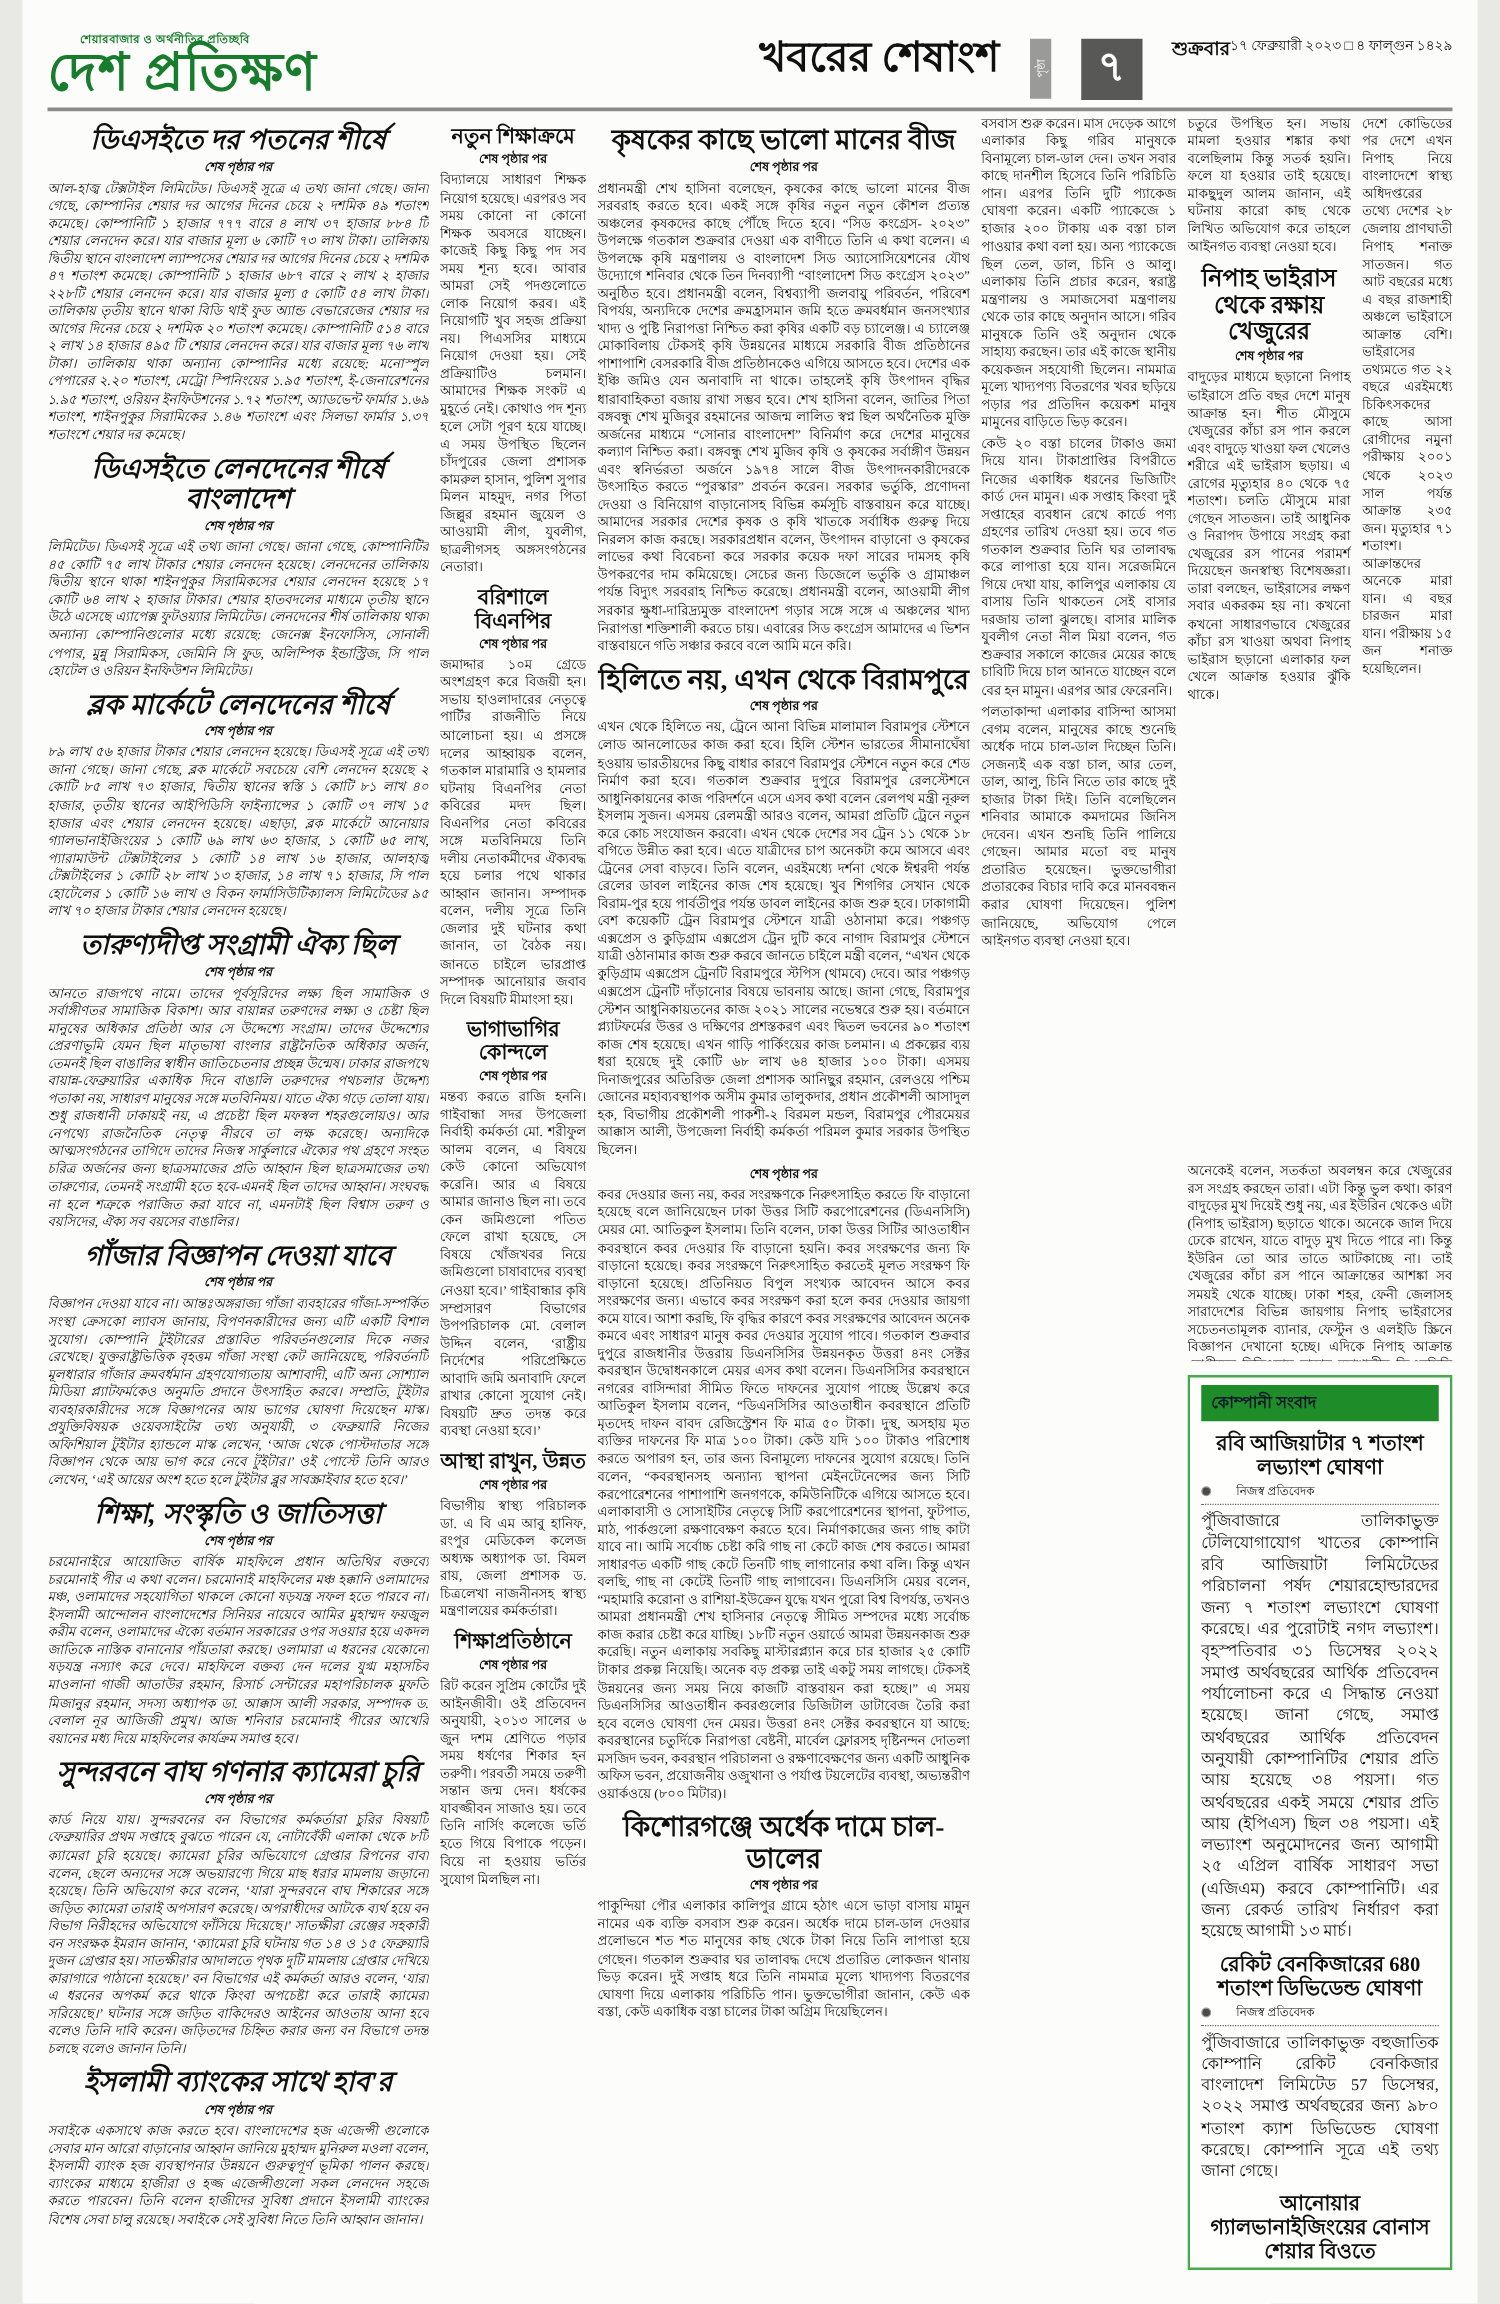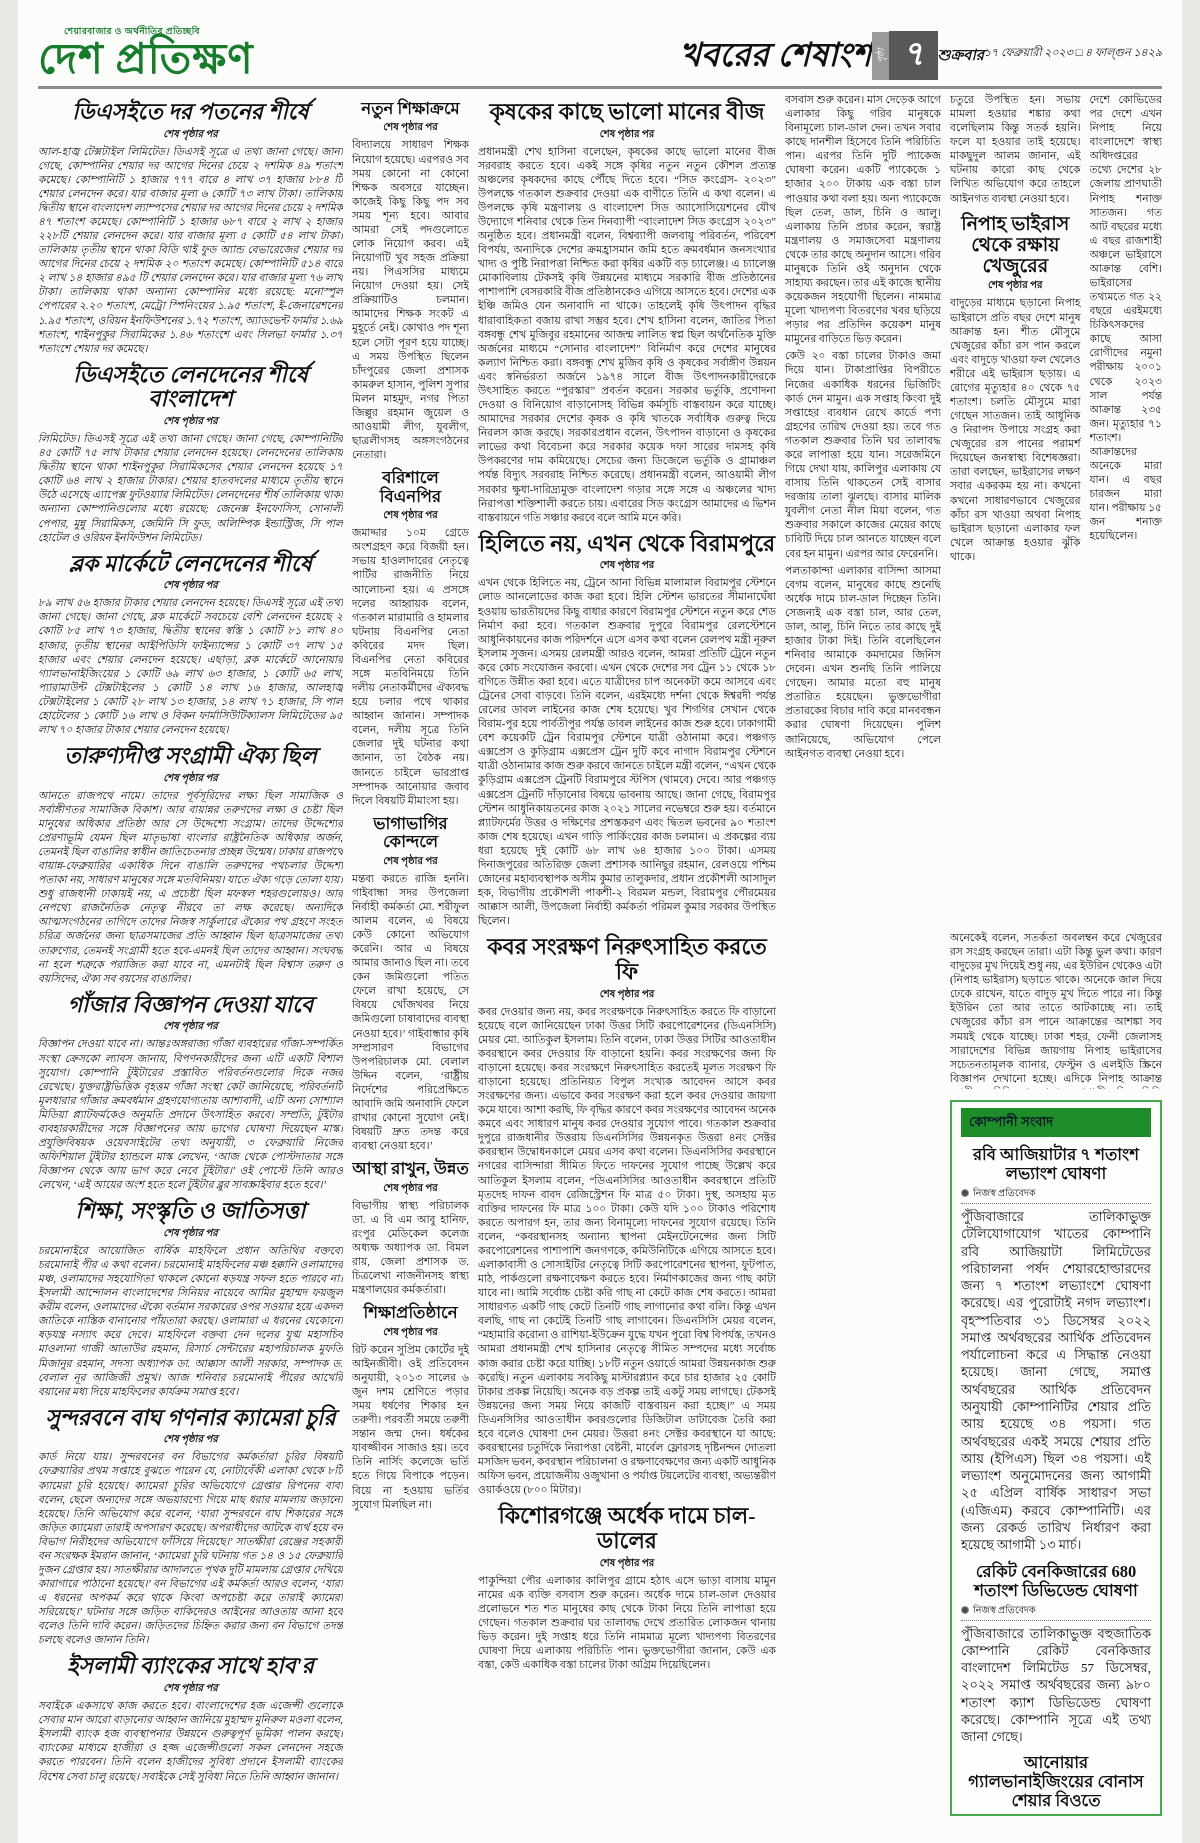--- a/index.html
+++ b/index.html
@@ -4,21 +4,21 @@
 <style>
   html,body{margin:0;padding:0;background:#e8e8e4;}
   .page{position:relative;width:1164px;height:1843px;background:#fcfcfa;margin:0 auto;
         box-sizing:border-box;padding:18px 20px 0 20px;overflow:hidden;color:#101010;
         font-family:"Liberation Serif","DejaVu Serif",serif;}
   
   .hdr{display:flex;align-items:flex-end;gap:14px;height:62px;}
   .masthead{display:flex;flex-direction:column;line-height:1;}
   .mast-tag{font-size:9px;font-weight:bold;letter-spacing:.5px;margin-left:26px;margin-bottom:2px;}
   .mast-title{font-size:42px;font-weight:bold;letter-spacing:1px;}
-  .hdr-right{margin-left:auto;display:flex;align-items:center;gap:0;font-style:italic;}
+  .hdr-right{margin-left:auto;display:flex;gap:24px;}
   .section-title{font-size:33px;font-weight:bold;line-height:1;white-space:nowrap;}
   .page-label-box{width:17px;height:48px;background:#9a9a98;color:#fff;display:flex;
         align-items:center;justify-content:center;font-size:9px;
         writing-mode:vertical-rl;transform:rotate(180deg);}
   .page-num-box{width:49px;height:49px;background:#585856;color:#fff;display:flex;
         align-items:center;justify-content:center;font-size:34px;font-weight:bold;}
   .dateblock{display:flex;flex-direction:row;line-height:1.25;min-width:205px;}
   .date-day{font-size:15px;font-weight:bold;}
   .date-line{font-size:11px;}
   .hdr-rule{border:0;border-top:3px solid #8b8b89;margin:6px 0 4px 0;}
@@ -40,21 +40,21 @@
   .e-top{display:flex;gap:9px;height:838px;overflow:hidden;}
   .e-left{width:198px;overflow:hidden;}
   .e-right{width:110px;overflow:hidden;}
   .e-wide{height:158px;overflow:hidden;margin-top:2px;}
   
   .cbox{border:2px solid #45a94e;margin-top:8px;padding:6px 9px;box-sizing:border-box;
         height:716px;overflow:hidden;background:#fefefc;}
   .cbox-header{background:#1e8c28;color:#0f172a;font-size:13px;font-weight:bold;
         padding:4px 8px;font-family:"Liberation Sans","DejaVu Sans",sans-serif;}
   .cbox h3{font-size:16.5px;font-weight:bold;text-align:center;margin:9px 0 2px 0;line-height:1.15;}
-  .byline{display:flex;align-items:center;gap:4px;font-size:9.5px;margin:0 0 2px 0;}
+  .byline{display:flex;align-items:center;gap:20px;font-size:9.5px;margin:0 0 2px 0;}
   .dot-icon{width:8px;height:8px;border-radius:50%;background:#4a4a4a;border:1.5px solid #9a9a9a;
         box-sizing:border-box;flex:0 0 auto;}
   .dotted{border-bottom:1.5px dotted #6a6a6a;margin:0 0 4px 0;}
   .cbox p.body{font-size:13px;}
 </style>
 </head>
 <body>
 
 <div class="page">
 
@@ -153,21 +153,20 @@
         <h2>কৃষকের কাছে ভালো মানের বীজ</h2>
         <div class="cont">শেষ পৃষ্ঠার পর</div>
         <p class="body">প্রধানমন্ত্রী শেখ হাসিনা বলেছেন, কৃষকের কাছে ভালো মানের বীজ সরবরাহ করতে হবে। একই সঙ্গে কৃষির নতুন নতুন কৌশল প্রত্যন্ত অঞ্চলের কৃষকদের কাছে পৌঁছে দিতে হবে। “সিড কংগ্রেস- ২০২৩” উপলক্ষে গতকাল শুক্রবার দেওয়া এক বাণীতে তিনি এ কথা বলেন। এ উপলক্ষে কৃষি মন্ত্রণালয় ও বাংলাদেশ সিড অ্যাসোসিয়েশনের যৌথ উদ্যোগে শনিবার থেকে তিন দিনব্যাপী “বাংলাদেশ সিড কংগ্রেস ২০২৩” অনুষ্ঠিত হবে। প্রধানমন্ত্রী বলেন, বিশ্বব্যাপী জলবায়ু পরিবর্তন, পরিবেশ বিপর্যয়, অন্যদিকে দেশের ক্রমহ্রাসমান জমি হতে ক্রমবর্ধমান জনসংখ্যার খাদ্য ও পুষ্টি নিরাপত্তা নিশ্চিত করা কৃষির একটি বড় চ্যালেঞ্জ। এ চ্যালেঞ্জ মোকাবিলায় টেকসই কৃষি উন্নয়নের মাধ্যমে সরকারি বীজ প্রতিষ্ঠানের পাশাপাশি বেসরকারি বীজ প্রতিষ্ঠানকেও এগিয়ে আসতে হবে। দেশের এক ইঞ্চি জমিও যেন অনাবাদি না থাকে। তাহলেই কৃষি উৎপাদন বৃদ্ধির ধারাবাহিকতা বজায় রাখা সম্ভব হবে। শেখ হাসিনা বলেন, জাতির পিতা বঙ্গবন্ধু শেখ মুজিবুর রহমানের আজন্ম লালিত স্বপ্ন ছিল অর্থনৈতিক মুক্তি অর্জনের মাধ্যমে “সোনার বাংলাদেশ” বিনির্মাণ করে দেশের মানুষের কল্যাণ নিশ্চিত করা। বঙ্গবন্ধু শেখ মুজিব কৃষি ও কৃষকের সর্বাঙ্গীণ উন্নয়ন এবং স্বনির্ভরতা অর্জনে ১৯৭৪ সালে বীজ উৎপাদনকারীদেরকে উৎসাহিত করতে “পুরস্কার” প্রবর্তন করেন। সরকার ভর্তুকি, প্রণোদনা দেওয়া ও বিনিয়োগ বাড়ানোসহ বিভিন্ন কর্মসূচি বাস্তবায়ন করে যাচ্ছে। আমাদের সরকার দেশের কৃষক ও কৃষি খাতকে সর্বাধিক গুরুত্ব দিয়ে নিরলস কাজ করছে। সরকারপ্রধান বলেন, উৎপাদন বাড়ানো ও কৃষকের লাভের কথা বিবেচনা করে সরকার কয়েক দফা সারের দামসহ কৃষি উপকরণের দাম কমিয়েছে। সেচের জন্য ডিজেলে ভর্তুকি ও গ্রামাঞ্চল পর্যন্ত বিদ্যুৎ সরবরাহ নিশ্চিত করেছে। প্রধানমন্ত্রী বলেন, আওয়ামী লীগ সরকার ক্ষুধা-দারিদ্র্যমুক্ত বাংলাদেশ গড়ার সঙ্গে সঙ্গে এ অঞ্চলের খাদ্য নিরাপত্তা শক্তিশালী করতে চায়। এবারের সিড কংগ্রেস আমাদের এ ভিশন বাস্তবায়নে গতি সঞ্চার করবে বলে আমি মনে করি।</p>
       </article>
       <article class="story">
         <h2>হিলিতে নয়, এখন থেকে বিরামপুরে</h2>
         <div class="cont">শেষ পৃষ্ঠার পর</div>
         <p class="body">এখন থেকে হিলিতে নয়, ট্রেনে আনা বিভিন্ন মালামাল বিরামপুর স্টেশনে লোড আনলোডের কাজ করা হবে। হিলি স্টেশন ভারতের সীমানাঘেঁষা হওয়ায় ভারতীয়দের কিছু বাধার কারণে বিরামপুর স্টেশনে নতুন করে শেড নির্মাণ করা হবে। গতকাল শুক্রবার দুপুরে বিরামপুর রেলস্টেশনে আধুনিকায়নের কাজ পরিদর্শনে এসে এসব কথা বলেন রেলপথ মন্ত্রী নূরুল ইসলাম সুজন। এসময় রেলমন্ত্রী আরও বলেন, আমরা প্রতিটি ট্রেনে নতুন করে কোচ সংযোজন করবো। এখন থেকে দেশের সব ট্রেন ১১ থেকে ১৮ বগিতে উন্নীত করা হবে। এতে যাত্রীদের চাপ অনেকটা কমে আসবে এবং ট্রেনের সেবা বাড়বে। তিনি বলেন, এরইমধ্যে দর্শনা থেকে ঈশ্বরদী পর্যন্ত রেলের ডাবল লাইনের কাজ শেষ হয়েছে। খুব শিগগির সেখান থেকে বিরাম-পুর হয়ে পার্বতীপুর পর্যন্ত ডাবল লাইনের কাজ শুরু হবে। ঢাকাগামী বেশ কয়েকটি ট্রেন বিরামপুর স্টেশনে যাত্রী ওঠানামা করে। পঞ্চগড় এক্সপ্রেস ও কুড়িগ্রাম এক্সপ্রেস ট্রেন দুটি কবে নাগাদ বিরামপুর স্টেশনে যাত্রী ওঠানামার কাজ শুরু করবে জানতে চাইলে মন্ত্রী বলেন, “এখন থেকে কুড়িগ্রাম এক্সপ্রেস ট্রেনটি বিরামপুরে স্টপিস (থামবে) দেবে। আর পঞ্চগড় এক্সপ্রেস ট্রেনটি দাঁড়ানোর বিষয়ে ভাবনায় আছে। জানা গেছে, বিরামপুর স্টেশন আধুনিকায়তনের কাজ ২০২১ সালের নভেম্বরে শুরু হয়। বর্তমানে প্ল্যাটফর্মের উত্তর ও দক্ষিণের প্রশস্তকরণ এবং দ্বিতল ভবনের ৯০ শতাংশ কাজ শেষ হয়েছে। এখন গাড়ি পার্কিংয়ের কাজ চলমান। এ প্রকল্পের ব্যয় ধরা হয়েছে দুই কোটি ৬৮ লাখ ৬৪ হাজার ১০০ টাকা। এসময় দিনাজপুরের অতিরিক্ত জেলা প্রশাসক আনিছুর রহমান, রেলওয়ে পশ্চিম জোনের মহাব্যবস্থাপক অসীম কুমার তালুকদার, প্রধান প্রকৌশলী আসাদুল হক, বিভাগীয় প্রকৌশলী পাকশী-২ বিরমল মন্ডল, বিরামপুর পৌরমেয়র আক্কাস আলী, উপজেলা নির্বাহী কর্মকর্তা পরিমল কুমার সরকার উপস্থিত ছিলেন।</p>
       </article>
       <article class="story">
-        <h2>কবর সংরক্ষণ নিরুৎসাহিত করতে ফি</h2>
         <div class="cont">শেষ পৃষ্ঠার পর</div>
         <p class="body">কবর দেওয়ার জন্য নয়, কবর সংরক্ষণকে নিরুৎসাহিত করতে ফি বাড়ানো হয়েছে বলে জানিয়েছেন ঢাকা উত্তর সিটি করপোরেশনের (ডিএনসিসি) মেয়র মো. আতিকুল ইসলাম। তিনি বলেন, ঢাকা উত্তর সিটির আওতাধীন কবরস্থানে কবর দেওয়ার ফি বাড়ানো হয়নি। কবর সংরক্ষণের জন্য ফি বাড়ানো হয়েছে। কবর সংরক্ষণে নিরুৎসাহিত করতেই মূলত সংরক্ষণ ফি বাড়ানো হয়েছে। প্রতিনিয়ত বিপুল সংখ্যক আবেদন আসে কবর সংরক্ষণের জন্য। এভাবে কবর সংরক্ষণ করা হলে কবর দেওয়ার জায়গা কমে যাবে। আশা করছি, ফি বৃদ্ধির কারণে কবর সংরক্ষণের আবেদন অনেক কমবে এবং সাধারণ মানুষ কবর দেওয়ার সুযোগ পাবে। গতকাল শুক্রবার দুপুরে রাজধানীর উত্তরায় ডিএনসিসির উন্নয়নকৃত উত্তরা ৪নং সেক্টর কবরস্থান উদ্বোধনকালে মেয়র এসব কথা বলেন। ডিএনসিসির কবরস্থানে নগরের বাসিন্দারা সীমিত ফিতে দাফনের সুযোগ পাচ্ছে উল্লেখ করে আতিকুল ইসলাম বলেন, “ডিএনসিসির আওতাধীন কবরস্থানে প্রতিটি মৃতদেহ দাফন বাবদ রেজিস্ট্রেশন ফি মাত্র ৫০ টাকা। দুস্থ, অসহায় মৃত ব্যক্তির দাফনের ফি মাত্র ১০০ টাকা। কেউ যদি ১০০ টাকাও পরিশোধ করতে অপারগ হন, তার জন্য বিনামূল্যে দাফনের সুযোগ রয়েছে। তিনি বলেন, “কবরস্থানসহ অন্যান্য স্থাপনা মেইনটেনেন্সের জন্য সিটি করপোরেশনের পাশাপাশি জনগণকে, কমিউনিটিকে এগিয়ে আসতে হবে। এলাকাবাসী ও সোসাইটির নেতৃত্বে সিটি করপোরেশনের স্থাপনা, ফুটপাত, মাঠ, পার্কগুলো রক্ষণাবেক্ষণ করতে হবে। নির্মাণকাজের জন্য গাছ কাটা যাবে না। আমি সর্বোচ্চ চেষ্টা করি গাছ না কেটে কাজ শেষ করতে। আমরা সাধারণত একটি গাছ কেটে তিনটি গাছ লাগানোর কথা বলি। কিন্তু এখন বলছি, গাছ না কেটেই তিনটি গাছ লাগাবেন। ডিএনসিসি মেয়র বলেন, “মহামারি করোনা ও রাশিয়া-ইউক্রেন যুদ্ধে যখন পুরো বিশ্ব বিপর্যস্ত, তখনও আমরা প্রধানমন্ত্রী শেখ হাসিনার নেতৃত্বে সীমিত সম্পদের মধ্যে সর্বোচ্চ কাজ করার চেষ্টা করে যাচ্ছি। ১৮টি নতুন ওয়ার্ডে আমরা উন্নয়নকাজ শুরু করেছি। নতুন এলাকায় সবকিছু মাস্টারপ্ল্যান করে চার হাজার ২৫ কোটি টাকার প্রকল্প নিয়েছি। অনেক বড় প্রকল্প তাই একটু সময় লাগছে। টেকসই উন্নয়নের জন্য সময় নিয়ে কাজটি বাস্তবায়ন করা হচ্ছে।” এ সময় ডিএনসিসির আওতাধীন কবরগুলোর ডিজিটাল ডাটাবেজ তৈরি করা হবে বলেও ঘোষণা দেন মেয়র। উত্তরা ৪নং সেক্টর কবরস্থানে যা আছে: কবরস্থানের চতুর্দিকে নিরাপত্তা বেষ্টনী, মার্বেল ফ্লোরসহ দৃষ্টিনন্দন দোতলা মসজিদ ভবন, কবরস্থান পরিচালনা ও রক্ষণাবেক্ষণের জন্য একটি আধুনিক অফিস ভবন, প্রয়োজনীয় ওজুখানা ও পর্যাপ্ত টয়লেটের ব্যবস্থা, অভ্যন্তরীণ ওয়ার্কওয়ে (৮০০ মিটার)।</p>
       </article>
       <article class="story">
         <h2>কিশোরগঞ্জে অর্ধেক দামে চাল-ডালের</h2>
         <div class="cont">শেষ পৃষ্ঠার পর</div>
         <p class="body">পাকুন্দিয়া পৌর এলাকার কালিপুর গ্রামে হঠাৎ এসে ভাড়া বাসায় মামুন নামের এক ব্যক্তি বসবাস শুরু করেন। অর্ধেক দামে চাল-ডাল দেওয়ার প্রলোভনে শত শত মানুষের কাছ থেকে টাকা নিয়ে তিনি লাপাত্তা হয়ে গেছেন। গতকাল শুক্রবার ঘর তালাবদ্ধ দেখে প্রতারিত লোকজন থানায় ভিড় করেন। দুই সপ্তাহ ধরে তিনি নামমাত্র মূল্যে খাদ্যপণ্য বিতরণের ঘোষণা দিয়ে এলাকায় পরিচিতি পান। ভুক্তভোগীরা জানান, কেউ এক বস্তা, কেউ একাধিক বস্তা চালের টাকা অগ্রিম দিয়েছিলেন।</p>
       </article>
     </div>
 

